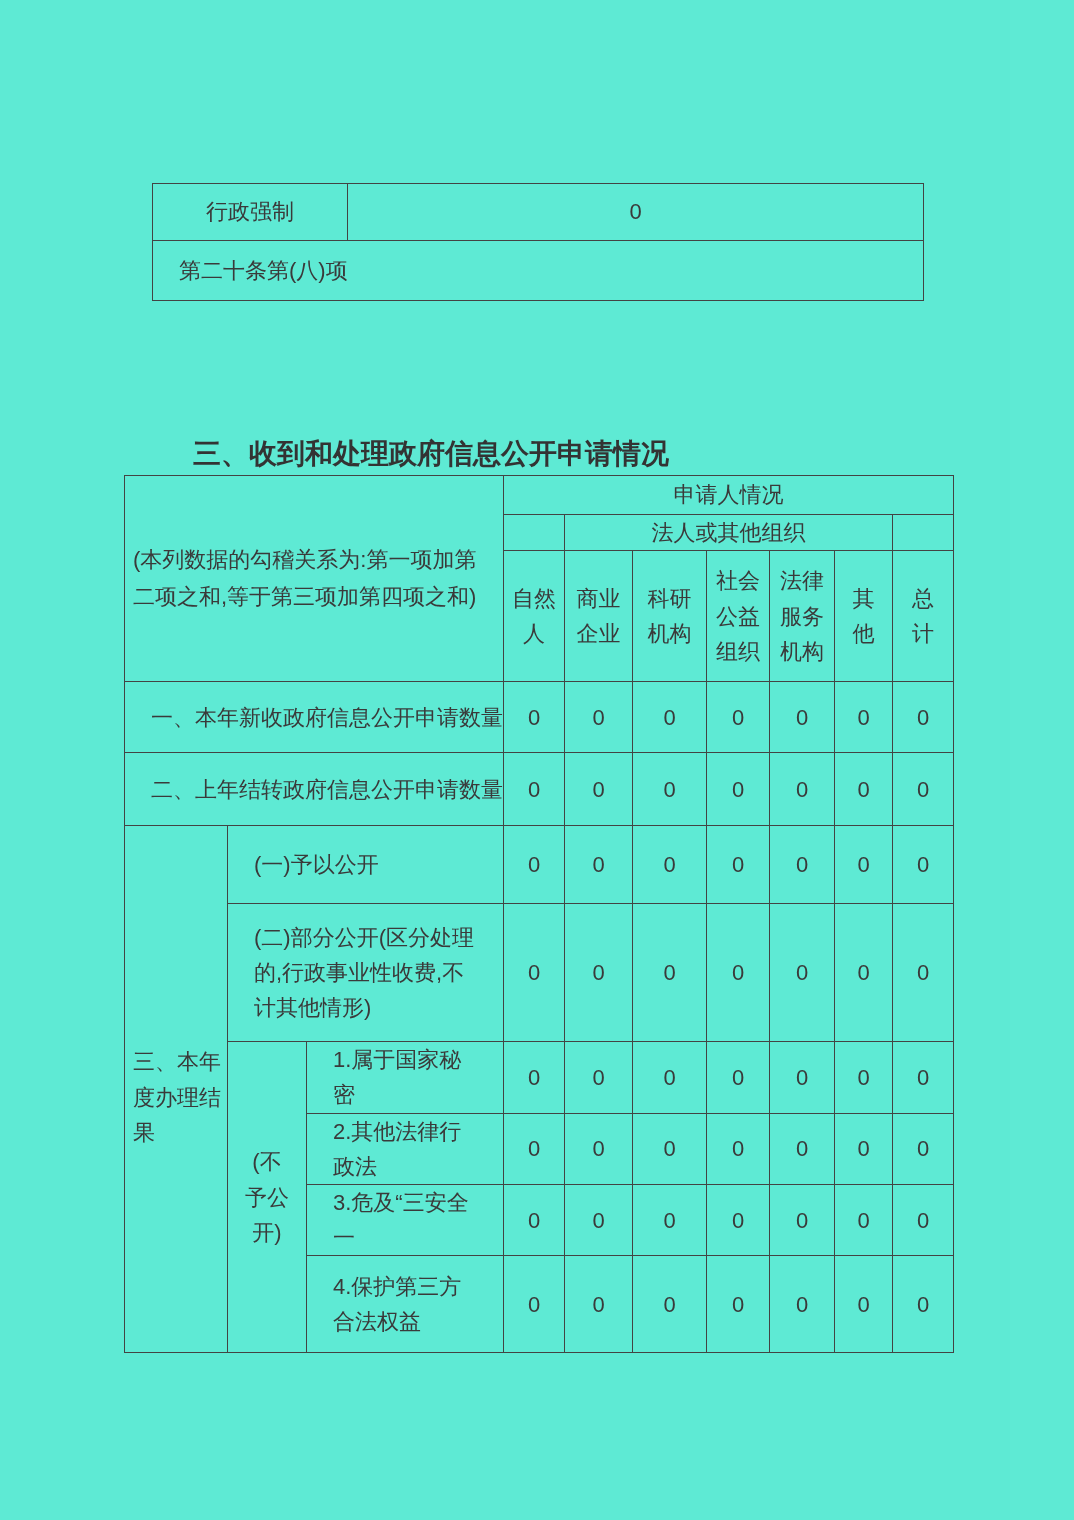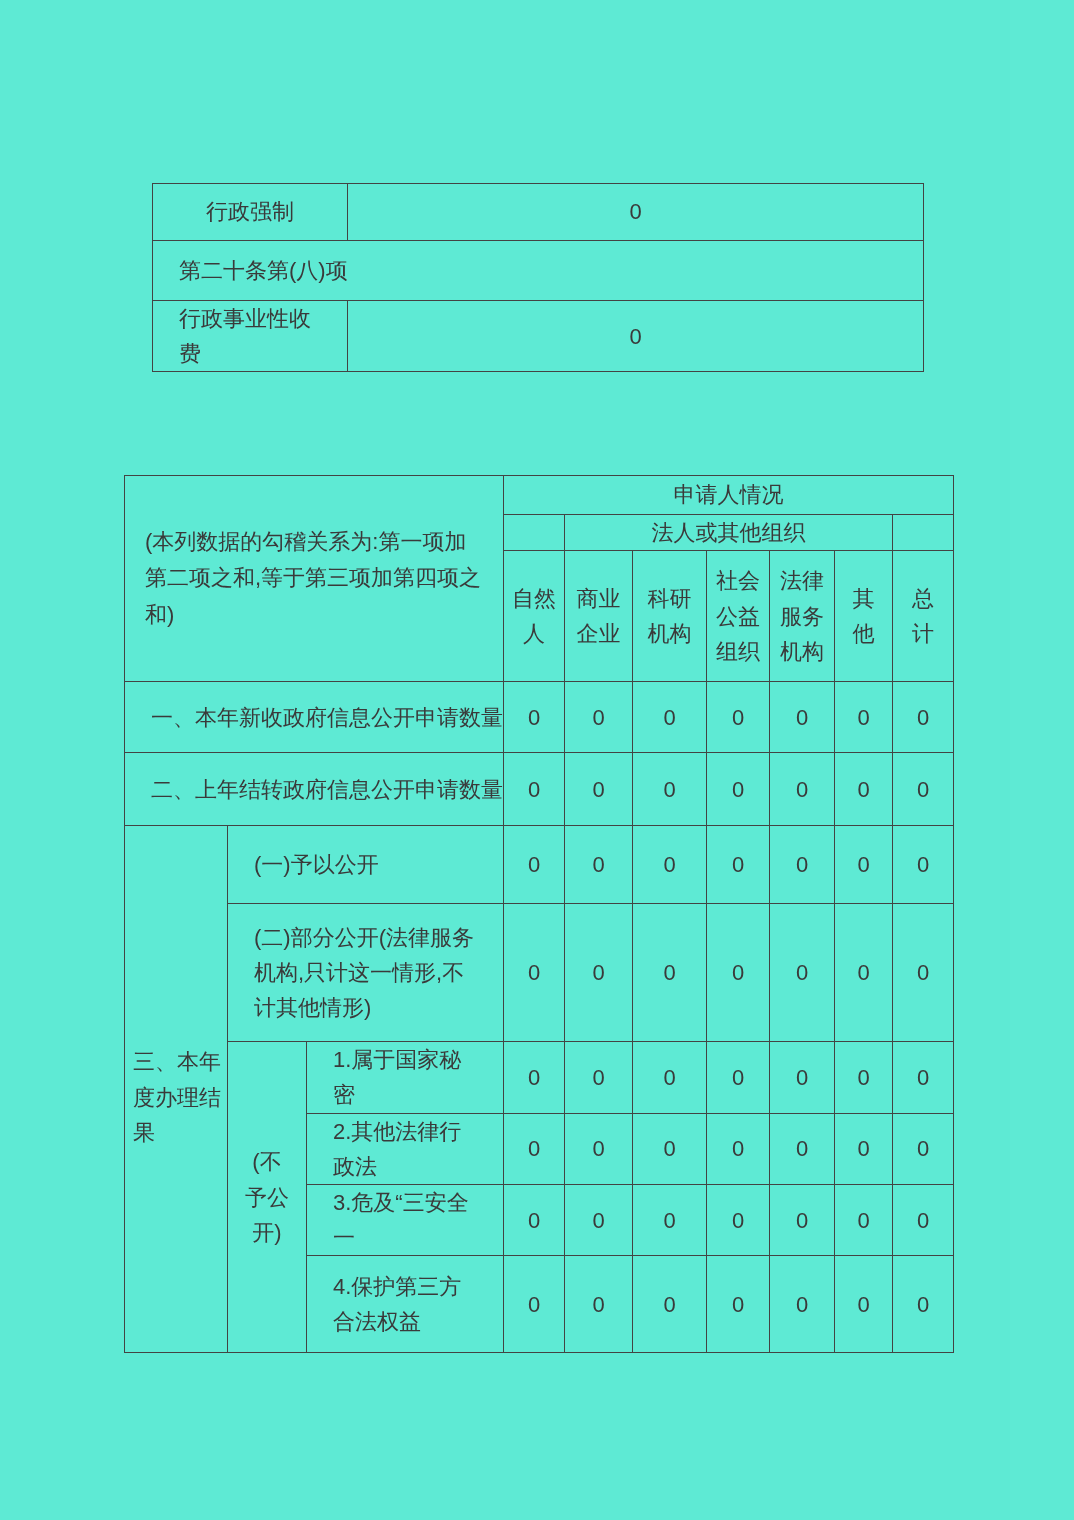--- a/index.html
+++ b/index.html
@@ -31,21 +31,21 @@
 
   
   .heading{
     position:absolute;left:193px;top:436px;
     font-size:28px;font-weight:bold;color:#333333;
     line-height:36px;white-space:nowrap;
   }
 
   
   .t2{position:absolute;left:124px;top:475px;width:829px;}
-  .note{text-align:left;padding:0 20px;line-height:1.65;}
+  .note{text-align:left;padding:0 8px;line-height:1.65;}
   .hdr{text-align:center;}
   .hdr .hw2{max-width:48px;margin:0 auto;}
   .hdr .hw1{max-width:26px;margin:16px auto;}
   .sec3 .inner{width:88px;margin:16px auto 0 8px;text-align:left;}
   .notopen .inner{width:48px;margin:9px auto;text-align:center;}
 </style>
 </head>
 <body>
 
 <div class="page">
@@ -56,27 +56,24 @@
         <col style="width:576px">
       </colgroup>
     <tbody>
         <tr style="height:57px">
       <td class="c">行政强制</td>
       <td class="c">0</td>
     </tr>
     <tr style="height:60px">
       <td class="l" colspan="2">第二十条第(八)项</td>
     </tr>
-    <tr style="height:62px">
-      <td class="l">行政事业性收费</td>
-      <td class="c">0</td>
-    </tr>
   </tbody>
     </table>
 
+  <div class="heading">三、收到和处理政府信息公开申请情况</div>
 
   <table class="t2">
     <colgroup>
       <col style="width:103px">
         <col style="width:79px">
         <col style="width:197px">
       <col style="width:61px">
         <col style="width:68px">
         <col style="width:74px">
       <col style="width:63px">
@@ -147,21 +144,21 @@
       <td class="l" colspan="2">(一)予以公开</td>
       <td class="c">0</td>
       <td class="c">0</td>
       <td class="c">0</td>
       <td class="c">0</td>
       <td class="c">0</td>
       <td class="c">0</td>
       <td class="c">0</td>
     </tr>
     <tr style="height:138px">
-      <td class="l" colspan="2">(二)部分公开(法律服务机构,只计这一情形,不计其他情形)</td>
+      <td class="l" colspan="2">(二)部分公开(区分处理的,行政事业性收费,不计其他情形)</td>
       <td class="c">0</td>
       <td class="c">0</td>
       <td class="c">0</td>
       <td class="c">0</td>
       <td class="c">0</td>
       <td class="c">0</td>
       <td class="c">0</td>
     </tr>
     <tr style="height:48px">
       <td class="notopen" rowspan="4">

